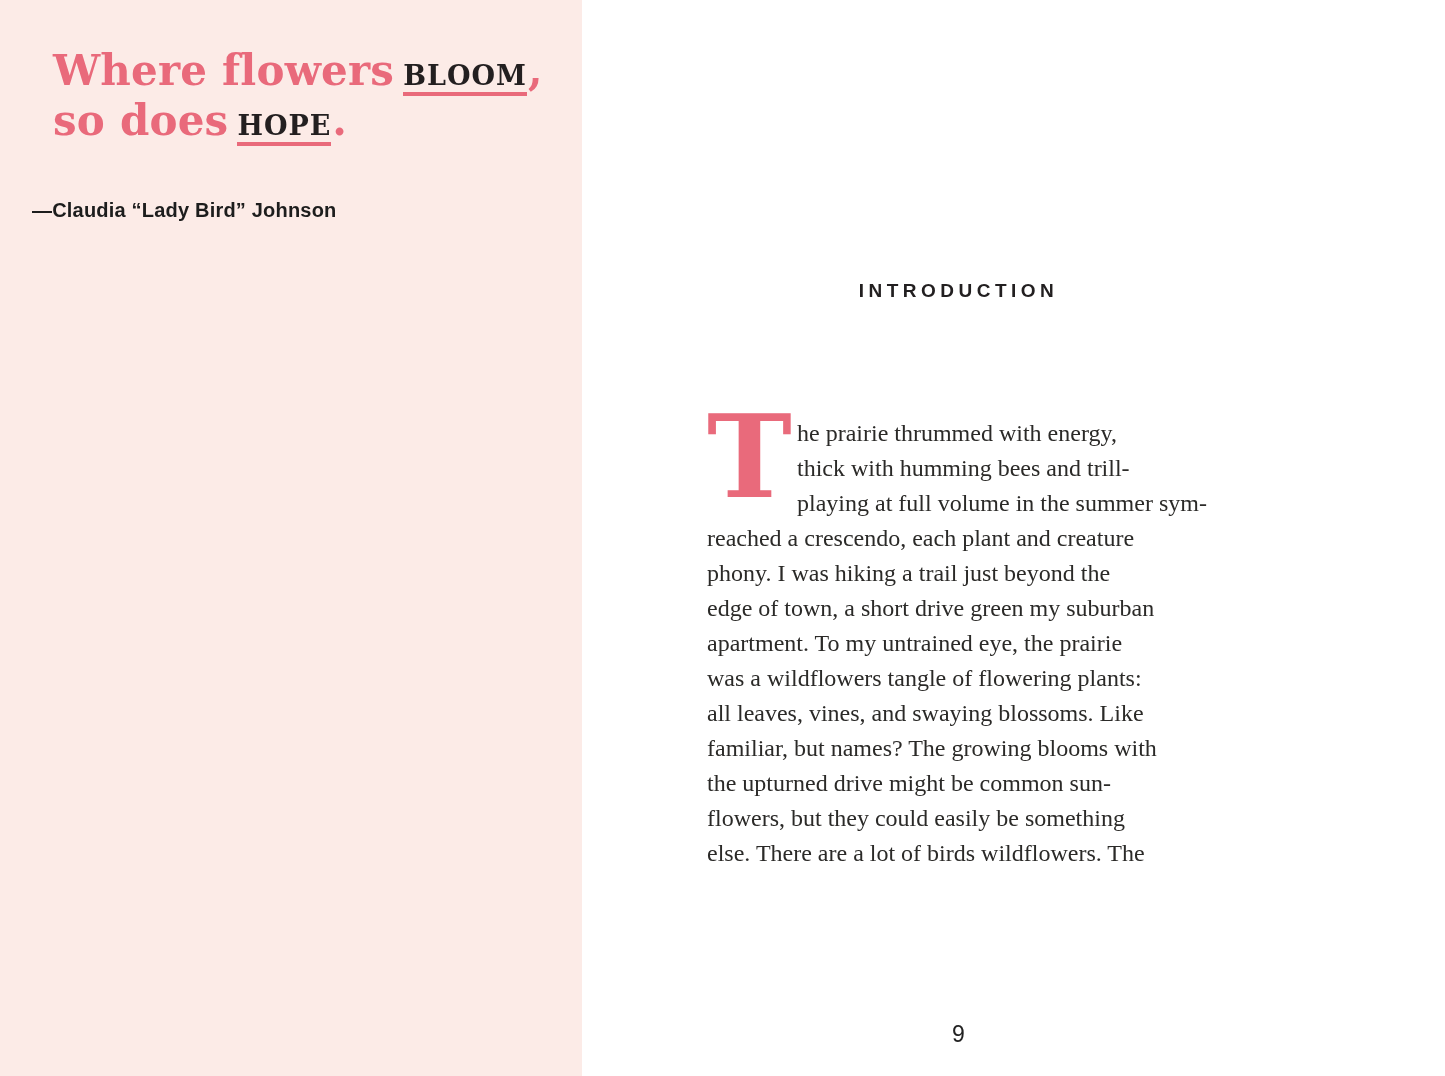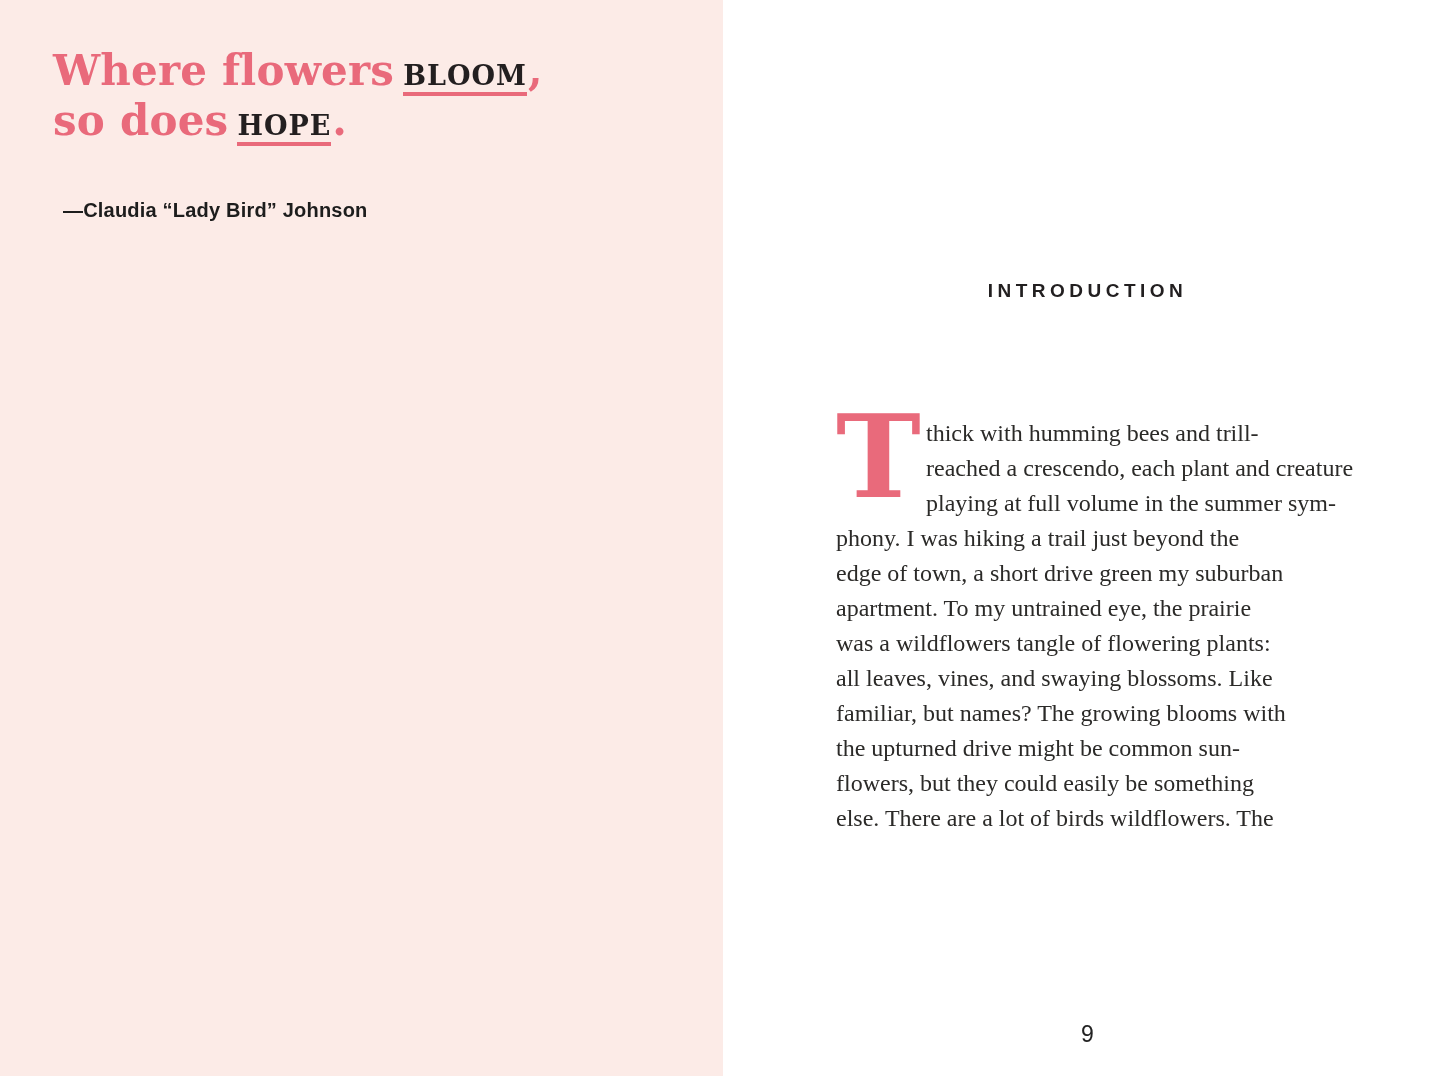--- a/index.html
+++ b/index.html
@@ -6,26 +6,27 @@
   .spread {
     position: relative;
     width: 1445px;
     height: 1076px;
     display: flex;
     overflow: hidden;
     font-family: "Liberation Sans", sans-serif;
   }
   .page { position: relative; height: 100%; }
   .page-left {
-    width: 723px;
+    width: 582px;
     background: #fcebe7;
   }
   .page-right {
     flex: 1;
     background: #ffffff;
+    margin-left: 12px;
   }
   
   .quote {
     position: absolute;
     left: 53px;
     top: 46px;
     color: #e96a7b;
     font-family: "DejaVu Serif", serif;
     font-weight: 700;
     font-size: 42px;
@@ -39,21 +40,21 @@
     font-size: 27px;
     line-height: 1;
     letter-spacing: 1px;
     padding-bottom: 3px;
     border-bottom: 4px solid #e96a7b;
     margin-left: 9px;
     margin-right: 1px;
   }
   .attribution {
     position: absolute;
-    left: 63px;
+    left: 32px;
     top: 198px;
     color: #1d1d1d;
     font-family: "Liberation Sans", sans-serif;
     font-weight: 700;
     font-size: 20px;
     line-height: 1.2;
     letter-spacing: 0.2px;
     text-align: right;
   }
   
@@ -116,23 +117,24 @@
       <div class="quote-line"><span>so does</span><span class="q-em">HOPE</span><span>.</span></div>
     </div>
     <div class="attribution">—Claudia “Lady Bird” Johnson</div>
   </div>
 
   <div class="page page-right">
     <div class="chapter-heading">INTRODUCTION</div>
     <div class="body-col">
       <span class="drop-cap">T</span>
       <div class="body-lines">
+          <div>he prairie thrummed with energy,</div>
           <div>thick with humming bees and trill-</div>
+          <div>playing at full volume in the summer sym-</div>
           <div>reached a crescendo, each plant and creature</div>
-          <div>playing at full volume in the summer sym-</div>
           <div>phony. I was hiking a trail just beyond the</div>
           <div>edge of town, a short drive green my suburban</div>
           <div>apartment. To my untrained eye, the prairie</div>
           <div>was a wildflowers tangle of flowering plants:</div>
           <div>all leaves, vines, and swaying blossoms. Like</div>
           <div>familiar, but names? The growing blooms with</div>
           <div>the upturned drive might be common sun-</div>
           <div>flowers, but they could easily be something</div>
           <div>else. There are a lot of birds wildflowers. The</div>
         </div>

